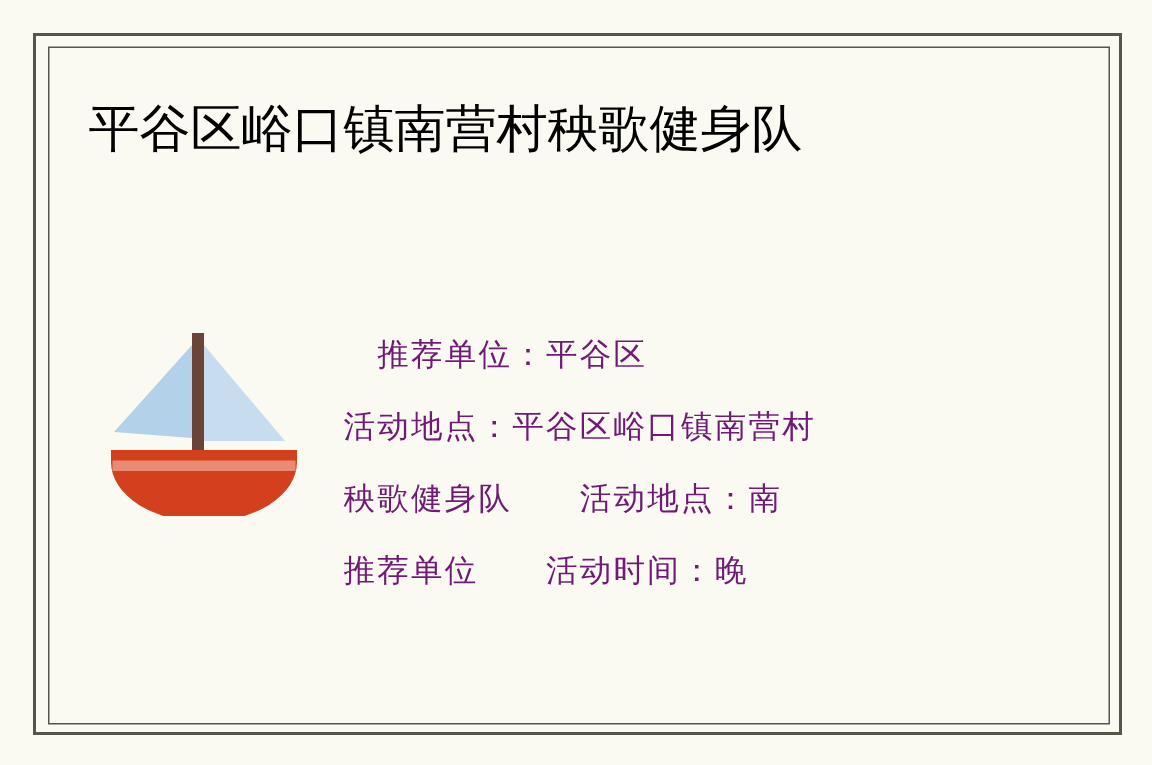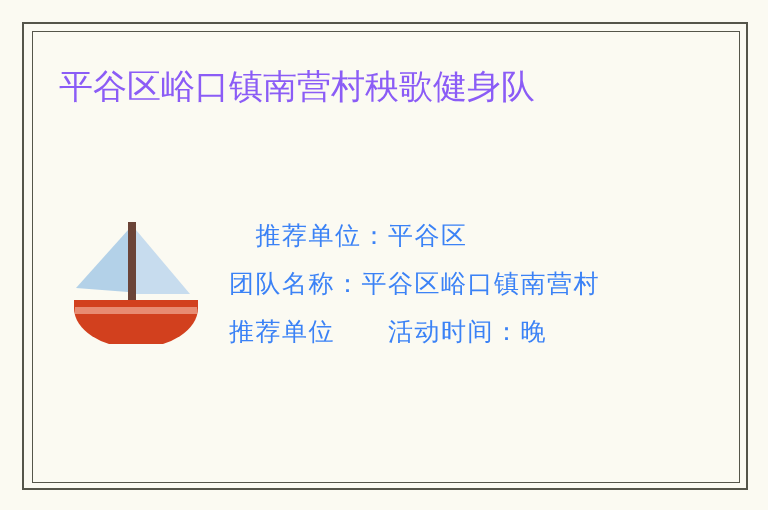--- a/index.html
+++ b/index.html
@@ -45,21 +45,21 @@
   }
 
   
   .title {
     position: absolute;
     left: 59px;
     top: 64px;
     font-size: 34px;
     line-height: 44px;
     letter-spacing: 0px;
-    color: #8b5cf6;
+    color: #000000;
     font-family: "Liberation Sans", "DejaVu Sans", sans-serif;
     font-weight: 400;
     white-space: nowrap;
   }
 
   
   .boat-wrap {
     position: absolute;
     left: 68px;
     top: 208px;
@@ -71,23 +71,23 @@
     width: 136px;
     height: 136px;
   }
 
   
   .body-text {
     position: absolute;
     left: 229px;
     top: 212px;
     width: 430px;
-    font-size: 25px;
+    font-size: 21px;
     line-height: 48px;
-    color: #3b82f6;
+    color: #701a75;
     font-family: "DejaVu Serif", "Liberation Serif", serif;
     letter-spacing: 1.5px;
   }
   .body-line {
     white-space: pre;
     height: 48px;
   }
 </style>
 </head>
 <body>
@@ -109,17 +109,18 @@
       <rect x="60" y="14" width="8" height="78" fill="#6B4438"></rect>
 
       <path d="M6,92 H130 V100 A62,40 0 0 1 6,100 Z" fill="#D2401E"></path>
 
       <rect x="7" y="99" width="122" height="7" fill="#E88B72"></rect>
     </svg>
   </div>
 
   <div class="body-text">
     <div class="body-line">　推荐单位：平谷区</div>
-    <div class="body-line">团队名称：平谷区峪口镇南营村</div>
+    <div class="body-line">活动地点：平谷区峪口镇南营村</div>
+    <div class="body-line">秧歌健身队　　活动地点：南</div>
     <div class="body-line">推荐单位　　活动时间：晚</div>
   </div>
 
 </div>
 
 </body></html>

